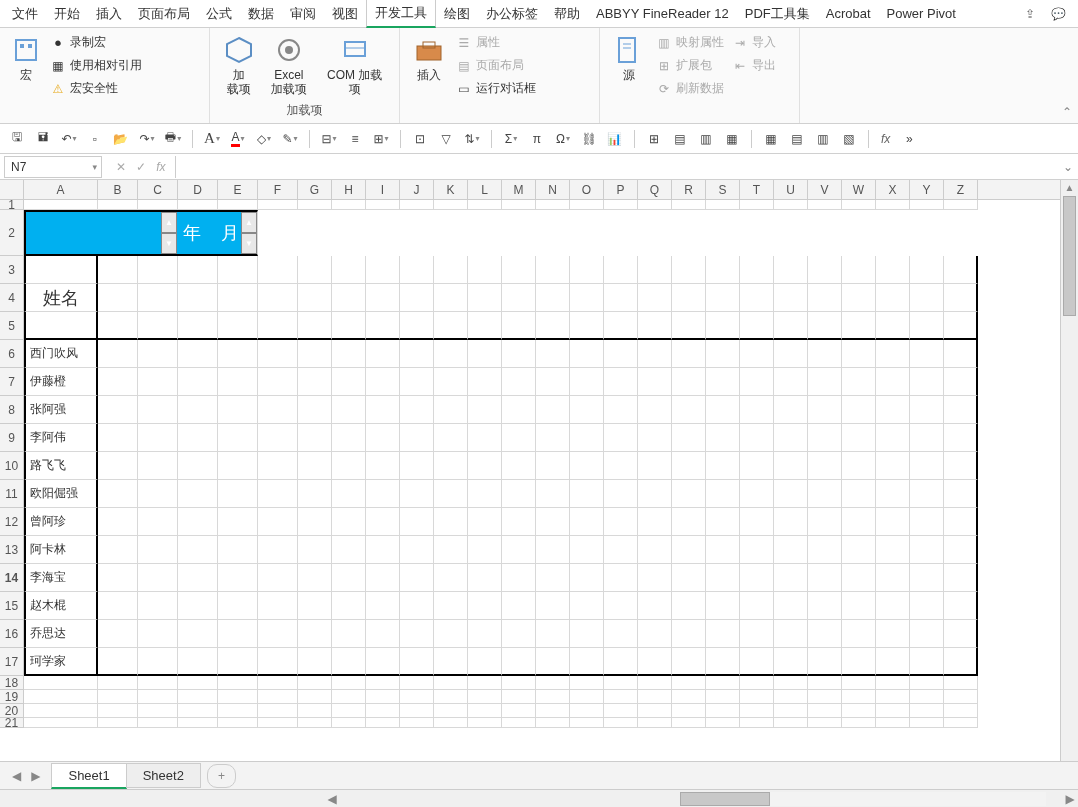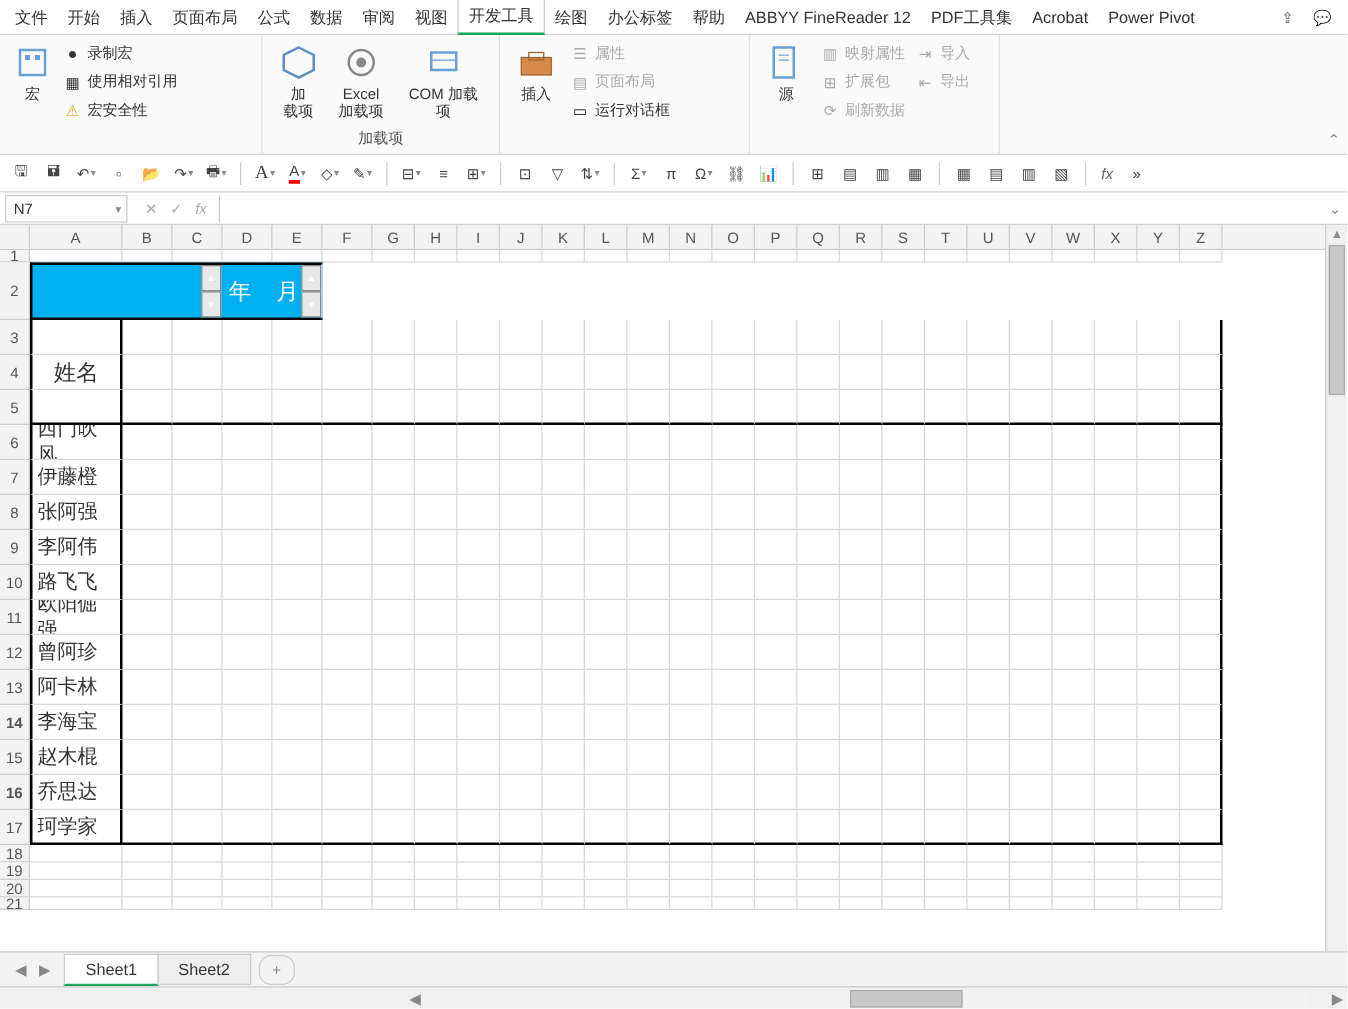--- a/index.html
+++ b/index.html
@@ -51,21 +51,21 @@
 .row { display: flex; }
 .rh { width: 24px; background: #f3f3f3; border-right: 1px solid #ccc; border-bottom: 1px solid #ccc; text-align: center; font-size: 12px; color: #555; display: flex; align-items: center; justify-content: center; }
 .cell { border-right: 1px solid #d8d8d8; border-bottom: 1px solid #d8d8d8; display: flex; align-items: center; padding: 0 4px; font-size: 14px; overflow: hidden; }
 
 
 .title-row .cell.titlecell { background: #00b0f0; color: #fff; font-size: 22px; font-weight: bold; justify-content: center; border-left: 2px solid #000; border-top: 2px solid #000; border-right: 2px solid #000; border-bottom: 2px solid #000; }
 .yearmonth { background: #00b0f0; color: #fff; border-top: 2px solid #000; border-left: 2px solid #000; border-bottom: 2px solid #000; display: flex; align-items: center; justify-content: flex-end; font-size: 18px; padding-right: 18px; position: relative; }
 .spinner { position: absolute; right: 0; top: 0; bottom: 0; width: 16px; display: flex; flex-direction: column; }
 .spinner div { flex: 1; background: #e8e8e8; border: 1px solid #888; display: flex; align-items: center; justify-content: center; font-size: 8px; cursor: pointer; }
 .header-name { font-size: 18px; justify-content: center; border-left: 2px solid #000; border-right: 2px solid #000; }
-.namecol { border-left: 2px solid #000; border-right: 2px solid #000; font-size: 16px; }
+.namecol { border-left: 2px solid #000; border-right: 2px solid #000; font-size: 12px; }
 
 
 .tabs { position: absolute; bottom: 18px; left: 0; right: 0; height: 28px; display: flex; align-items: center; border-top: 1px solid #ccc; background: #f3f3f3; }
 .tabs .nav { display: flex; gap: 2px; padding: 0 8px; color: #888; }
 .tabs .nav span { cursor: pointer; padding: 2px 4px; }
 .tabs .tab { padding: 4px 16px; border: 1px solid #ccc; background: #eee; cursor: pointer; font-size: 13px; margin-left: -1px; }
 .tabs .tab.active { background: #fff; border-bottom: 2px solid #19a55f; }
 .tabs .add { padding: 4px 10px; color: #888; cursor: pointer; border: 1px solid #ccc; border-radius: 10px; margin-left: 6px; font-size: 12px; }
 
 
@@ -738,21 +738,21 @@
         <div class="cell" style="width: 34px; height: 28px;"></div>
         <div class="cell" style="width: 34px; height: 28px;"></div>
         <div class="cell" style="width: 34px; height: 28px;"></div>
         <div class="cell" style="width: 34px; height: 28px;"></div>
         <div class="cell" style="width: 34px; height: 28px;"></div>
         <div class="cell" style="width: 34px; height: 28px;"></div>
         <div class="cell" style="width: 34px; height: 28px;"></div>
         <div class="cell" style="width: 34px; height: 28px; border-right: 2px solid rgb(0, 0, 0);"></div>
       </div>
       <div class="row">
-        <div class="rh" style="height: 28px; font-weight: bold;">16</div>
+        <div class="rh" style="height: 28px;">16</div>
         <div class="cell namecol" style="width: 74px; height: 28px;">乔思达</div>
         <div class="cell" style="width: 40px; height: 28px;"></div>
         <div class="cell" style="width: 40px; height: 28px;"></div>
         <div class="cell" style="width: 40px; height: 28px;"></div>
         <div class="cell" style="width: 40px; height: 28px;"></div>
         <div class="cell" style="width: 40px; height: 28px;"></div>
         <div class="cell" style="width: 34px; height: 28px;"></div>
         <div class="cell" style="width: 34px; height: 28px;"></div>
         <div class="cell" style="width: 34px; height: 28px;"></div>
         <div class="cell" style="width: 34px; height: 28px;"></div>

